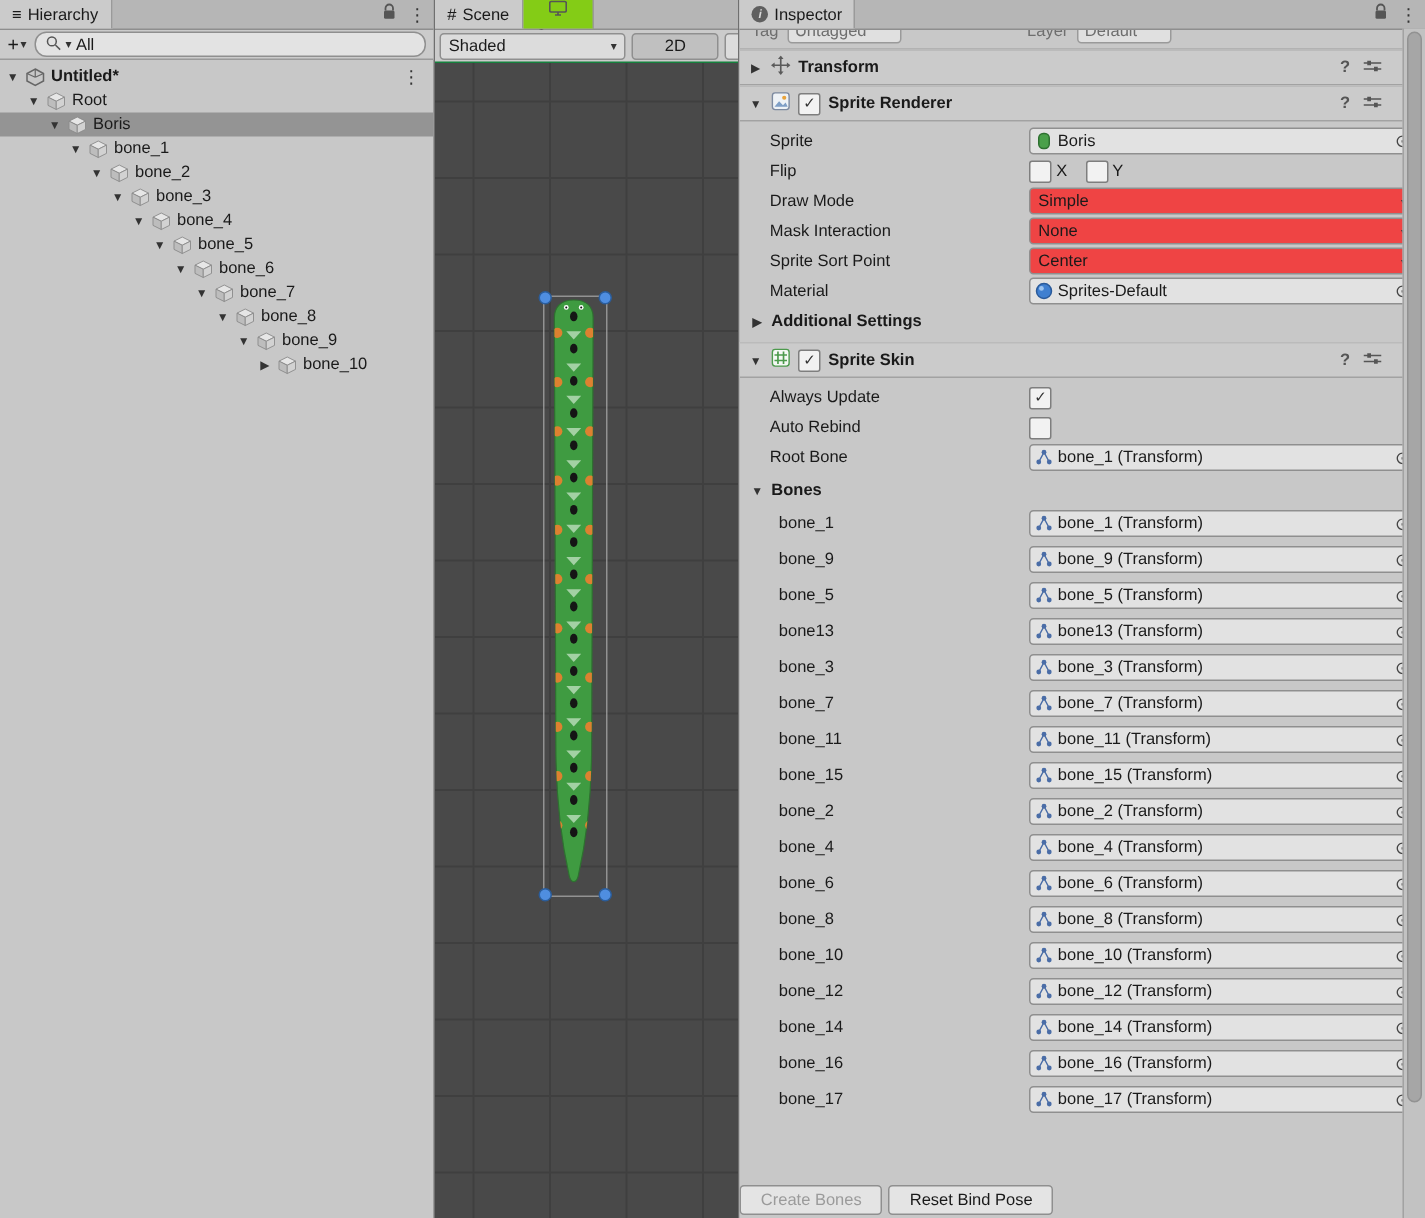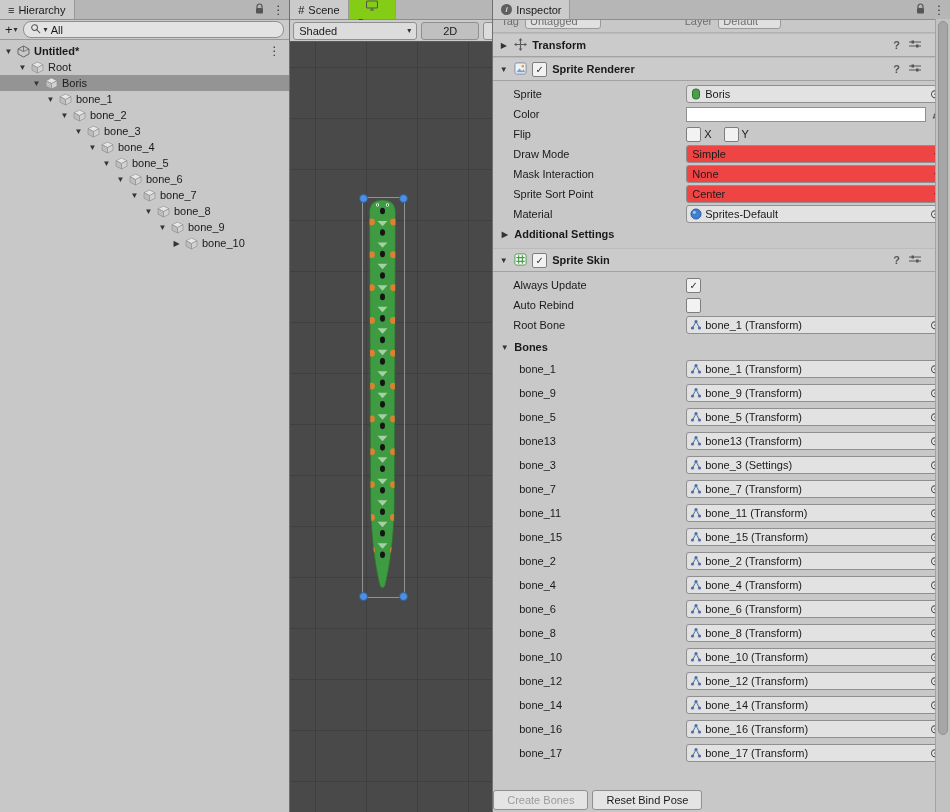--- a/index.html
+++ b/index.html
@@ -448,30 +448,20 @@
                   <svg width="12" height="12">
                     <rect x="2.5" y="1" width="7" height="10" rx="3" fill="#4aa04a" stroke="#2e7030"></rect>
                   </svg>
                 </span>
               <span>Boris</span>
               <span class="picker">⊙</span>
             </span>
           </span>
         </div>
         <div class="row">
-          <span class="label">Color</span>
-          <span class="value">
-            <span class="color-field"></span>
-            <span><svg width="13" height="13" viewBox="0 0 13 13">
-                  <path d="M8.5 1.5l3 3-5.5 5.5-3.5 1 1-3.5z" fill="none" stroke="#555" stroke-width="1.1"></path>
-                  <path d="M7.8 2.2l3 3 0.9-0.9a1.5 1.5 0 0 0-3-3z" fill="#555"></path>
-                </svg></span>
-          </span>
-        </div>
-        <div class="row">
           <span class="label">Flip</span>
           <span class="value">
             <span class="checkbox"></span>
             <span class="flip-lab">X</span>
             <span class="checkbox"></span>
             <span class="flip-lab">Y</span>
           </span>
         </div>
         <div class="row">
           <span class="label">Draw Mode</span>
@@ -648,21 +638,21 @@
     <span class="value">
       <span class="obj-field">
         <span class="field-icon">
                       <svg width="12" height="12" viewBox="0 0 12 12">
                         <circle cx="6" cy="2.5" r="1.6" fill="#4a6da7"></circle>
                         <circle cx="2.5" cy="9" r="1.6" fill="#4a6da7"></circle>
                         <circle cx="9.5" cy="9" r="1.6" fill="#4a6da7"></circle>
                         <path d="M6 2.5L2.5 9M6 2.5L9.5 9" stroke="#4a6da7" stroke-width="1"></path>
                       </svg>
                     </span>
-        <span class="bone-value">bone_3 (Settings)</span>
+        <span class="bone-value">bone_3 (Transform)</span>
         <span class="picker">⊙</span>
       </span>
     </span>
   </div>
               <div class="bone-row">
     <span class="bone-name">bone_7</span>
     <span class="value">
       <span class="obj-field">
         <span class="field-icon">
                       <svg width="12" height="12" viewBox="0 0 12 12">

